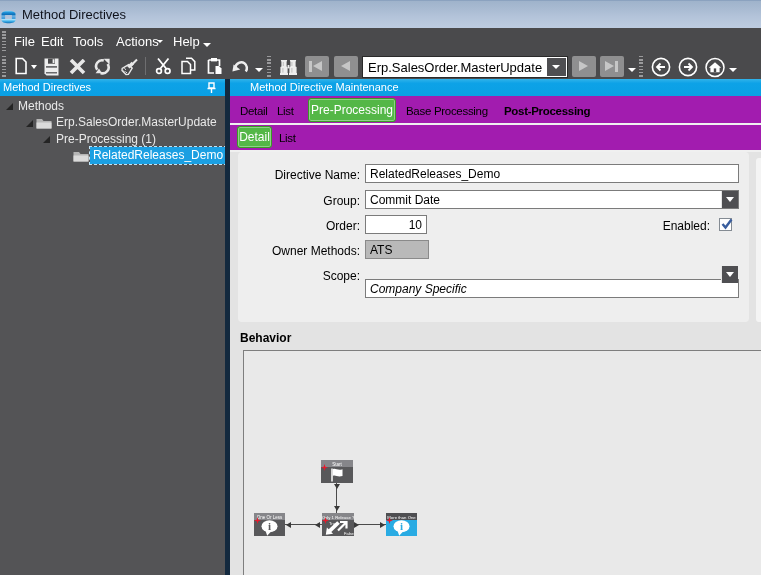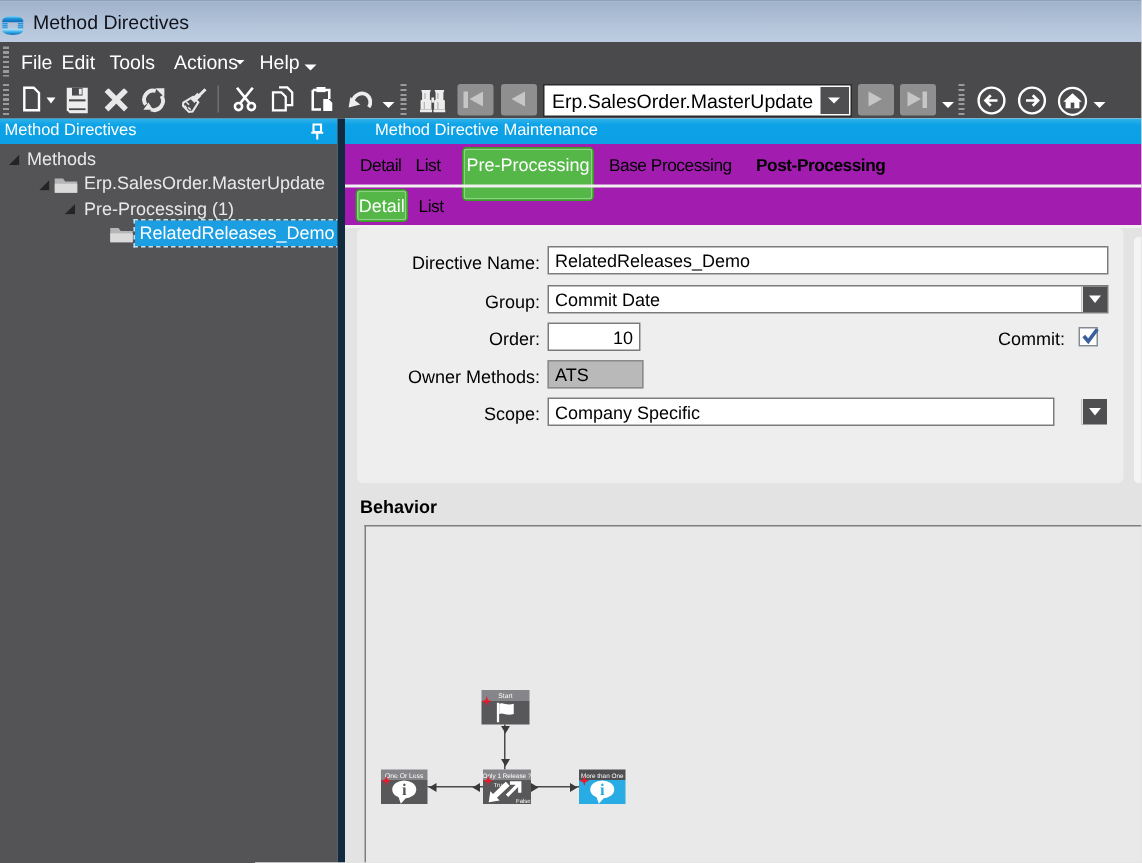--- a/index.html
+++ b/index.html
@@ -235,21 +235,21 @@
   <div class="trow" style="left:90px;top:68px;background:#1b9fe2;color:#fff;padding:0 3px;outline:1px dashed #bfe3f6;">RelatedReleases_Demo</div>
 </div>
 
 <div id="splitter" class="abs"></div>
 
 <div id="rightpanel" class="abs">
   <div class="bluehdr" style="padding-left:20px;">Method Directive Maintenance</div>
   <div id="tabrow1">
     <div class="tabtxt" style="left:10px;top:9px;">Detail</div>
     <div class="tabtxt" style="left:47px;top:9px;">List</div>
-    <div class="greentab" style="left:78px;top:2px;width:88px;height:36px;line-height:23px;">Pre-Processing</div>
+    <div class="greentab" style="left:78px;top:2px;width:88px;height:24px;line-height:23px;">Pre-Processing</div>
     <div class="tabtxt" style="left:176px;top:9px;">Base Processing</div>
     <div class="tabtxt" style="left:274px;top:9px;font-weight:bold;">Post-Processing</div>
     <div id="tabsep1"></div>
     <div class="greentab" style="left:7px;top:30px;width:35px;height:22px;line-height:21px;">Detail</div>
     <div class="tabtxt" style="left:49px;top:36px;">List</div>
     <div id="tabsep2"></div>
   </div>
 </div>
 
 <div id="formpanel" class="abs"></div>
@@ -257,31 +257,31 @@
 
 <div class="flabel abs" style="top:168px;">Directive Name:</div>
 <div class="tbox abs" style="top:164px;width:374px;">RelatedReleases_Demo</div>
 
 <div class="flabel abs" style="top:194px;">Group:</div>
 <div class="tbox abs" style="top:190px;width:374px;">Commit Date</div>
 <div class="ddbtn abs" style="left:721px;top:191px;"></div>
 
 <div class="flabel abs" style="top:219px;">Order:</div>
 <div class="tbox abs" style="top:215px;width:62px;text-align:right;">10</div>
-<div class="flabel abs" style="top:219px;right:51px;">Commit:</div>
+<div class="flabel abs" style="top:219px;right:51px;">Enabled:</div>
 <div class="abs" style="left:719px;top:218px;width:13px;height:13px;background:#fff;border:1px solid #848b93;"></div>
 <svg class="abs" style="left:720px;top:217px" width="14" height="14" viewBox="0 0 14 14">
   <path d="M2.5 7 L5.5 10.5 L11.5 2.5" fill="none" stroke="#3a5e9e" stroke-width="2.4"></path>
 </svg>
 
 <div class="flabel abs" style="top:244px;">Owner Methods:</div>
 <div class="tbox abs" style="top:240px;width:64px;background:#b9b9b9;border-color:#8a8a8a;">ATS</div>
 
 <div class="flabel abs" style="top:269px;">Scope:</div>
-<div class="tbox abs" style="top:265px;width:338px;">Company Specific</div>
+<div class="tbox abs" style="top:279px;width:374px;font-style:italic;">Company Specific</div>
 <div class="ddbtn abs" style="left:721px;top:266px;"></div>
 
 <div id="behlabel" class="abs">Behavior</div>
 <div id="behbox" class="abs"></div>
 
 <div class="cline abs" style="left:336px;top:483px;width:1px;height:30px;"></div>
 <div class="ah abs" style="left:334px;top:484px;border-left:3px solid transparent;border-right:3px solid transparent;border-top:5.5px solid #3a3a3a;"></div>
 <div class="ah abs" style="left:334px;top:506px;border-left:3px solid transparent;border-right:3px solid transparent;border-top:5.5px solid #3a3a3a;"></div>
 <div class="cline abs" style="left:285px;top:524px;width:37px;height:1px;"></div>
 <div class="ah abs" style="left:286px;top:521.5px;border-top:3px solid transparent;border-bottom:3px solid transparent;border-right:5.5px solid #3a3a3a;"></div>

